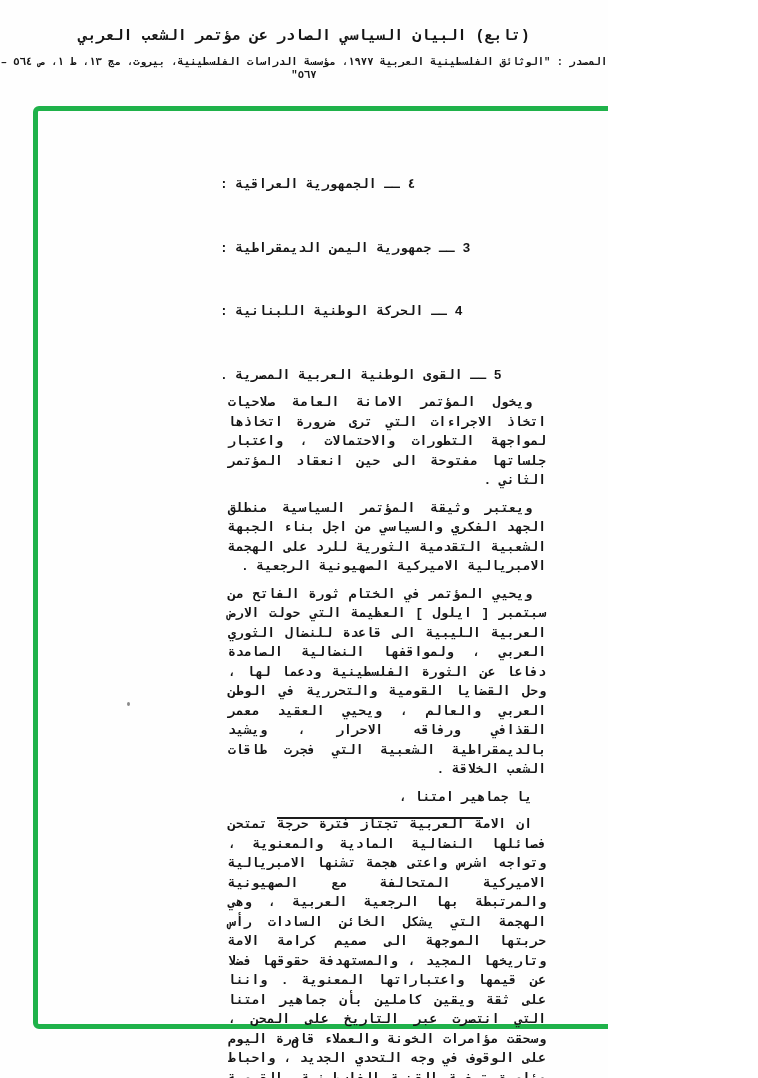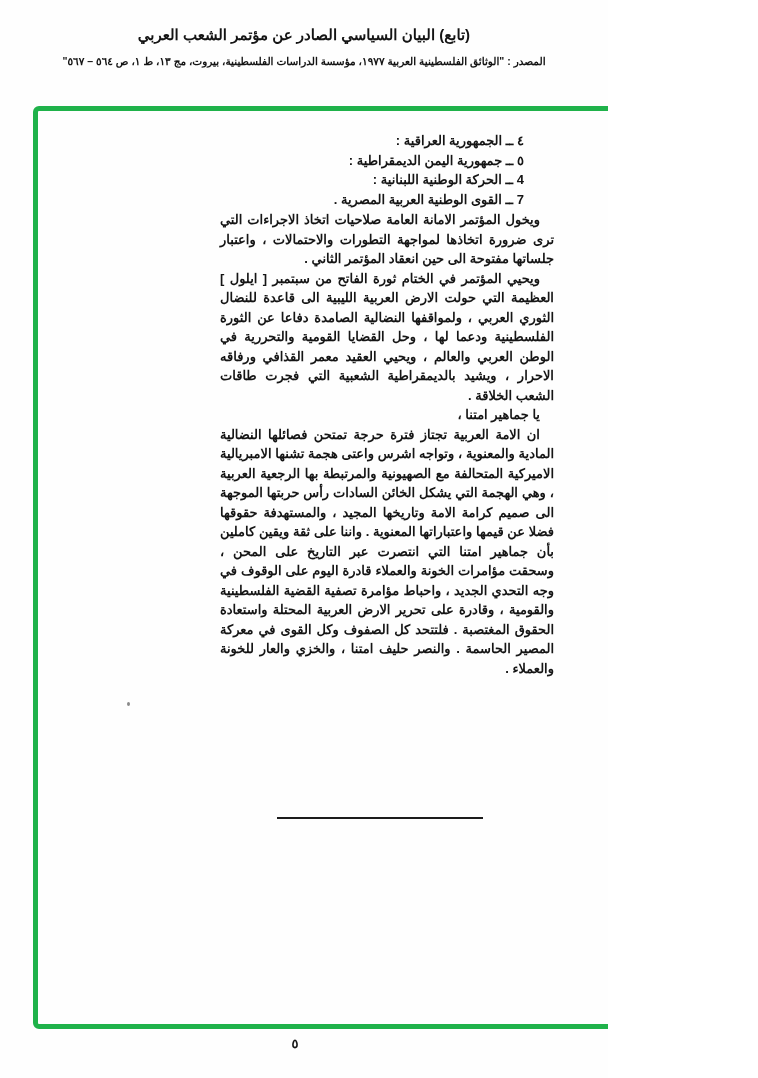--- a/index.html
+++ b/index.html
@@ -6,21 +6,21 @@
     margin: 0;
     padding: 0;
     background: #ffffff;
   }
   .page {
     position: relative;
     width: 608px;
     height: 1078px;
     background: #fefefe;
     overflow: hidden;
-    font-family: Liberation Sans, sans-serif;
+    font-family: Liberation Mono, monospace;
     color: #141414;
   }
   .doc-title {
     position: absolute;
     top: 26px;
     left: 0;
     right: 0;
     text-align: center;
     direction: rtl;
     font-size: 15px;
@@ -56,25 +56,26 @@
     text-align: justify;
     font-size: 13px;
     line-height: 19.5px;
     font-weight: bold;
     color: #151515;
   }
   .list-block {
     margin: 0 0 1px 0;
   }
   .list-item {
-    text-align: right;
+    text-align: left;
     padding-right: 30px;
+    margin-top: 44px;
   }
   .para {
-    margin: 0;
+    margin: 8px;
     text-indent: 14px;
     text-align: justify;
     text-align-last: right;
   }
   .para.short {
     text-align: left;
   }
   .divider {
     position: absolute;
     top: 706px;
@@ -110,26 +111,27 @@
 
   <div class="doc-title">(تابع) البيان السياسي الصادر عن مؤتمر الشعب العربي</div>
 
   <div class="doc-source">المصدر :  "الوثائق الفلسطينية العربية ١٩٧٧، مؤسسة الدراسات الفلسطينية، بيروت، مج ١٣، ط ١، ص ٥٦٤ – ٥٦٧"</div>
 
   <div class="green-box">
     <div class="text-col">
 
       <div class="list-block">
         <div class="list-item">٤ ــ الجمهورية العراقية :</div>
-        <div class="list-item">٥ ــ جمهورية اليمن الديمقراطية :</div>
+        <div class="list-item">3 ــ جمهورية اليمن الديمقراطية :</div>
         <div class="list-item">4 ــ الحركة الوطنية اللبنانية :</div>
-        <div class="list-item">7 ــ القوى الوطنية العربية المصرية .</div>
+        <div class="list-item">5 ــ القوى الوطنية العربية المصرية .</div>
       </div>
 
       <p class="para">ويخول المؤتمر الامانة العامة صلاحيات اتخاذ الاجراءات التي ترى ضرورة اتخاذها لمواجهة التطورات والاحتمالات ، واعتبار جلساتها مفتوحة الى حين انعقاد المؤتمر الثاني .</p>
+      <p class="para">ويعتبر وثيقة المؤتمر السياسية منطلق الجهد الفكري والسياسي من اجل بناء الجبهة الشعبية التقدمية الثورية للرد على الهجمة الامبريالية الاميركية الصهيونية الرجعية .</p>
       <p class="para">ويحيي المؤتمر في الختام ثورة الفاتح من سبتمبر [ ايلول ] العظيمة التي حولت الارض العربية الليبية الى قاعدة للنضال الثوري العربي ، ولمواقفها النضالية الصامدة دفاعا عن الثورة الفلسطينية ودعما لها ، وحل القضايا القومية والتحررية في الوطن العربي والعالم ، ويحيي العقيد معمر القذافي ورفاقه الاحرار ، ويشيد بالديمقراطية الشعبية التي فجرت طاقات الشعب الخلاقة .</p>
       <p class="para short">يا جماهير امتنا ،</p>
       <p class="para">ان الامة العربية تجتاز فترة حرجة تمتحن فصائلها النضالية المادية والمعنوية ، وتواجه اشرس واعتى هجمة تشنها الامبريالية الاميركية المتحالفة مع الصهيونية والمرتبطة بها الرجعية العربية ، وهي الهجمة التي يشكل الخائن السادات رأس حربتها الموجهة الى صميم كرامة الامة وتاريخها المجيد ، والمستهدفة حقوقها فضلا عن قيمها واعتباراتها المعنوية . واننا على ثقة ويقين كاملين بأن جماهير امتنا التي انتصرت عبر التاريخ على المحن ، وسحقت مؤامرات الخونة والعملاء قادرة اليوم على الوقوف في وجه التحدي الجديد ، واحباط مؤامرة تصفية القضية الفلسطينية والقومية ، وقادرة على تحرير الارض العربية المحتلة واستعادة الحقوق المغتصبة . فلتتحد كل الصفوف وكل القوى في معركة المصير الحاسمة . والنصر حليف امتنا ، والخزي والعار للخونة والعملاء .</p>
 
     </div>
 
     <div class="divider"></div>
   </div>
 
   <div class="speck"></div>

